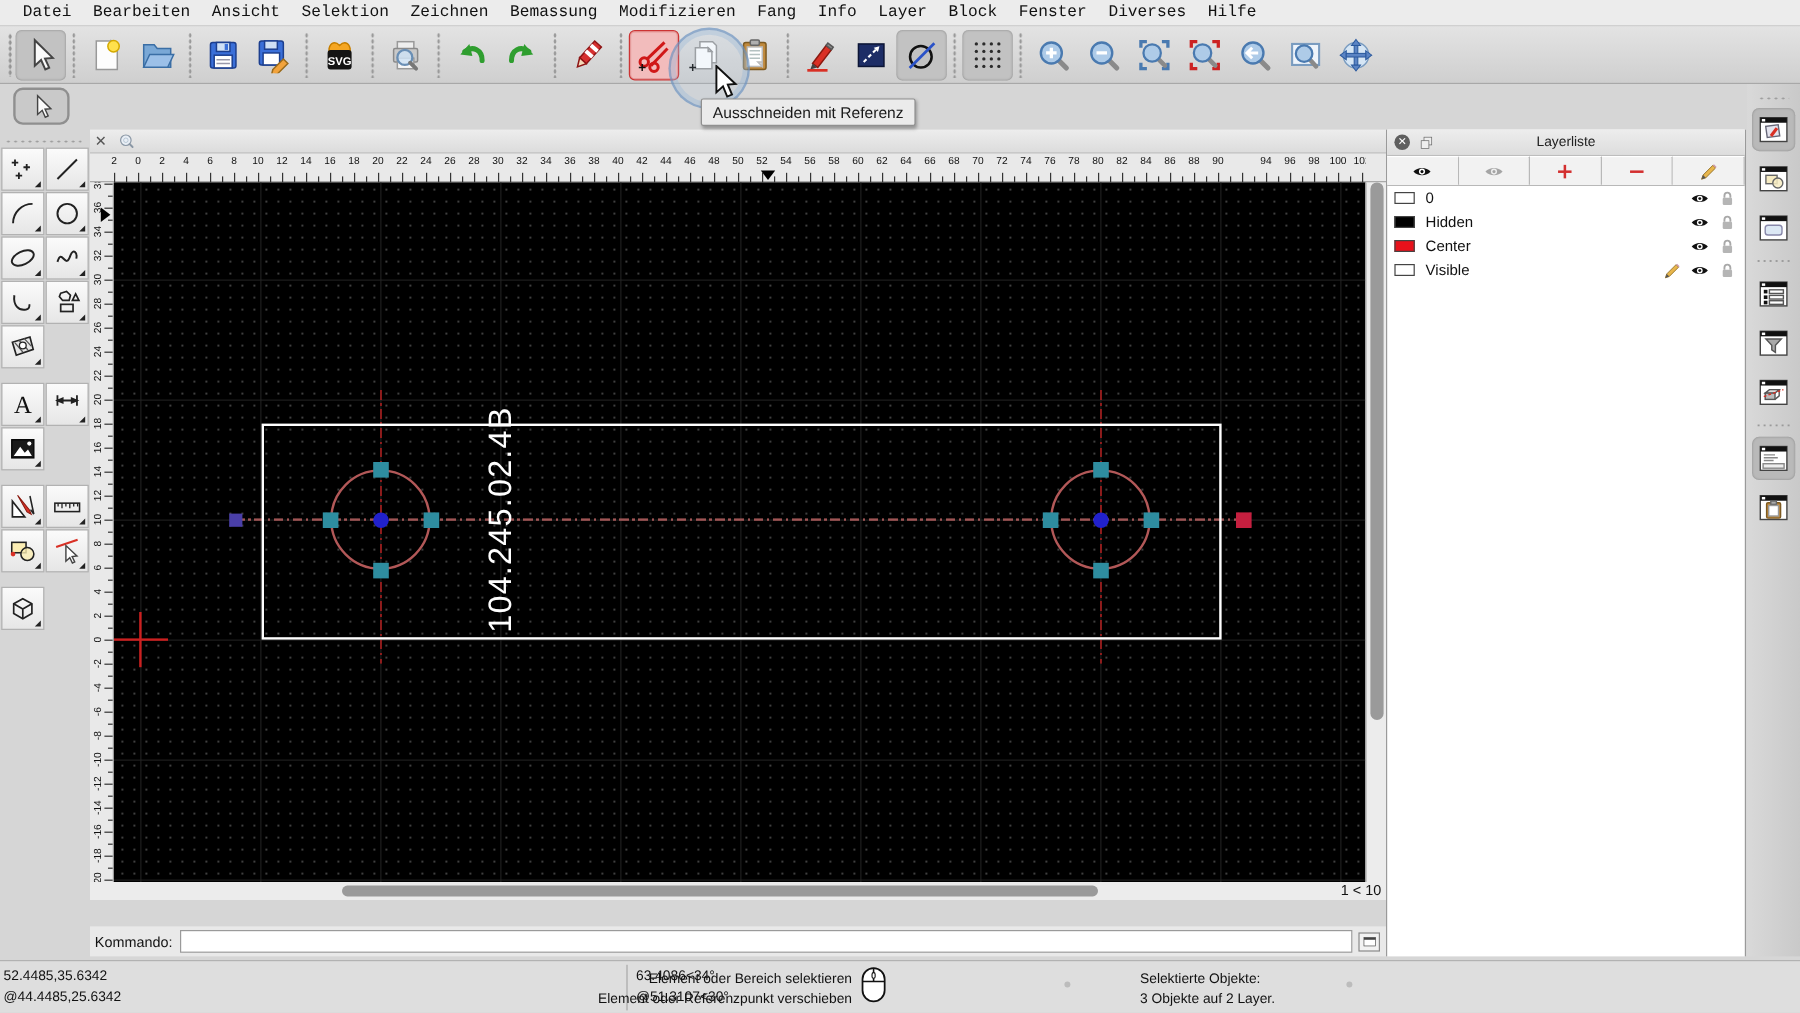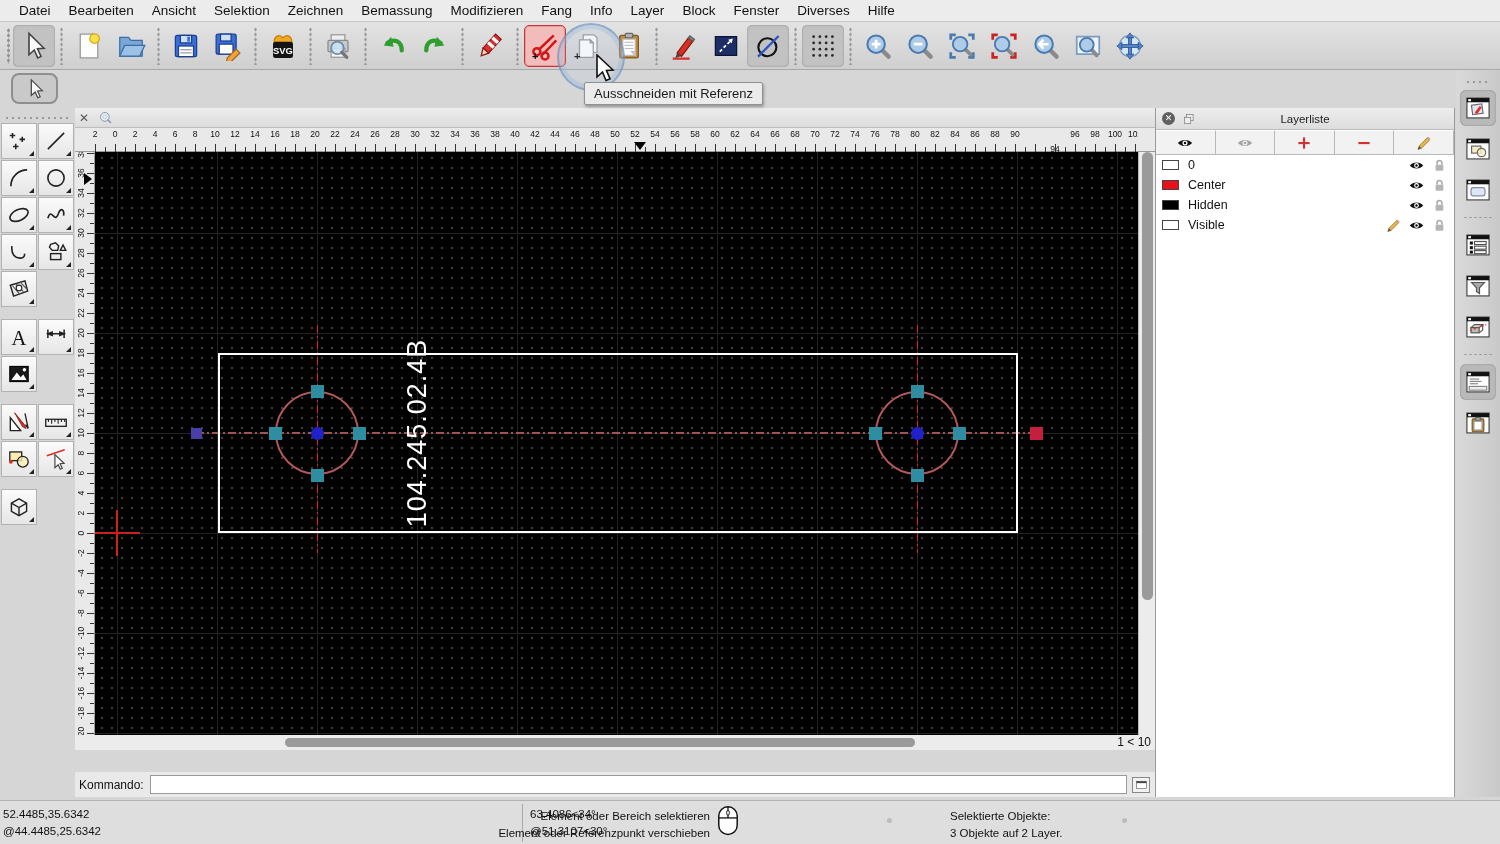--- a/index.html
+++ b/index.html
@@ -4,21 +4,21 @@
 <style>
   * { margin:0; padding:0; box-sizing:border-box; }
   html,body { width:1500px; height:844px; overflow:hidden; }
   body { font-family:"Liberation Sans", sans-serif; background:#d6d6d6; }
   .app { position:relative; width:1500px; height:844px; background:#d6d6d6; }
 
   
   .menubar { position:absolute; left:0; top:0; width:1500px; height:22px;
     background:#ececec; border-bottom:1px solid #c9c9c9; display:flex; align-items:center;
     padding-left:10px; font-size:13.5px; color:#111; }
-  .menubar .mi { padding:0 9px; cursor:default; }
+  .menubar .mi { padding:0 9px; cursor:default;font-family:Liberation Mono, monospace; }
 
   
   .toolbar { position:absolute; left:0; top:22px; width:1500px; height:48px;
     background:linear-gradient(#e3e3e3,#cfcfcf); border-bottom:1px solid #a8a8a8;
     display:flex; align-items:center; padding-left:4px; }
   .vdots { width:3px; height:36px; margin:0 3px;
     background-image:radial-gradient(#949494 1px, transparent 1.4px); background-size:3px 5px; }
   .tb-sep { width:3px; height:38px; margin:0 5px;
     background-image:radial-gradient(#9a9a9a 0.9px, transparent 1.3px); background-size:3px 5px; }
   .tb-btn { width:42px; height:42px; display:flex; align-items:center; justify-content:center;
@@ -701,21 +701,21 @@
         <div class="htick" style="left: 920px; height: 8px;"></div>
         <div class="hlabel" style="left: 920px;">88</div>
         <div class="htick" style="left: 930px; height: 5px;"></div>
         <div class="htick" style="left: 940px; height: 8px;"></div>
         <div class="hlabel" style="left: 940px;">90</div>
         <div class="htick" style="left: 950px; height: 5px;"></div>
         <div class="htick" style="left: 960px; height: 8px;"></div>
         <div class="hlabel" style="left: 960px; margin-top: 48px;">92</div>
         <div class="htick" style="left: 970px; height: 5px;"></div>
         <div class="htick" style="left: 980px; height: 8px;"></div>
-        <div class="hlabel" style="left: 980px; margin-top: 15px;">94</div>
+        <div class="hlabel" style="left: 980px;">94</div>
         <div class="htick" style="left: 990px; height: 5px;"></div>
         <div class="htick" style="left: 1000px; height: 8px;"></div>
         <div class="hlabel" style="left: 1000px;">96</div>
         <div class="htick" style="left: 1010px; height: 5px;"></div>
         <div class="htick" style="left: 1020px; height: 8px;"></div>
         <div class="hlabel" style="left: 1020px;">98</div>
         <div class="htick" style="left: 1030px; height: 5px;"></div>
         <div class="htick" style="left: 1040px; height: 8px;"></div>
         <div class="hlabel" style="left: 1040px;">100</div>
         <div class="htick" style="left: 1050px; height: 5px;"></div>
@@ -912,36 +912,36 @@
               <path d="M2.5 12 C7 6.5 17 6.5 21.5 12 C17 17.5 7 17.5 2.5 12 Z" fill="#111"></path>
               <circle cx="12" cy="12" r="3.4" fill="#fff"></circle>
               <circle cx="12" cy="12" r="1.7" fill="#111"></circle>
             </svg></div>
           <div class="licon"><svg viewBox="0 0 24 24">
               <path d="M8.5 11 V8.5 a3.5 3.5 0 0 1 7 0 V11" fill="none" stroke="#a8a8a8" stroke-width="2.2"></path>
               <rect x="6.5" y="11" width="11" height="8.5" rx="1.5" fill="#b5b5b5"></rect>
             </svg></div>
         </div>
         <div class="lrow">
-          <div class="lswatch" style="background: rgb(232, 17, 27);"></div>
-          <span>Center</span>
+          <div class="lswatch" style="background: rgb(0, 0, 0);"></div>
+          <span>Hidden</span>
           <div class="spacer"></div>
           <div class="licon"><svg viewBox="0 0 24 24">
               <path d="M2.5 12 C7 6.5 17 6.5 21.5 12 C17 17.5 7 17.5 2.5 12 Z" fill="#111"></path>
               <circle cx="12" cy="12" r="3.4" fill="#fff"></circle>
               <circle cx="12" cy="12" r="1.7" fill="#111"></circle>
             </svg></div>
           <div class="licon"><svg viewBox="0 0 24 24">
               <path d="M8.5 11 V8.5 a3.5 3.5 0 0 1 7 0 V11" fill="none" stroke="#a8a8a8" stroke-width="2.2"></path>
               <rect x="6.5" y="11" width="11" height="8.5" rx="1.5" fill="#b5b5b5"></rect>
             </svg></div>
         </div>
         <div class="lrow">
-          <div class="lswatch" style="background: rgb(0, 0, 0);"></div>
-          <span>Hidden</span>
+          <div class="lswatch" style="background: rgb(232, 17, 27);"></div>
+          <span>Center</span>
           <div class="spacer"></div>
           <div class="licon"><svg viewBox="0 0 24 24">
               <path d="M2.5 12 C7 6.5 17 6.5 21.5 12 C17 17.5 7 17.5 2.5 12 Z" fill="#111"></path>
               <circle cx="12" cy="12" r="3.4" fill="#fff"></circle>
               <circle cx="12" cy="12" r="1.7" fill="#111"></circle>
             </svg></div>
           <div class="licon"><svg viewBox="0 0 24 24">
               <path d="M8.5 11 V8.5 a3.5 3.5 0 0 1 7 0 V11" fill="none" stroke="#a8a8a8" stroke-width="2.2"></path>
               <rect x="6.5" y="11" width="11" height="8.5" rx="1.5" fill="#b5b5b5"></rect>
             </svg></div>

